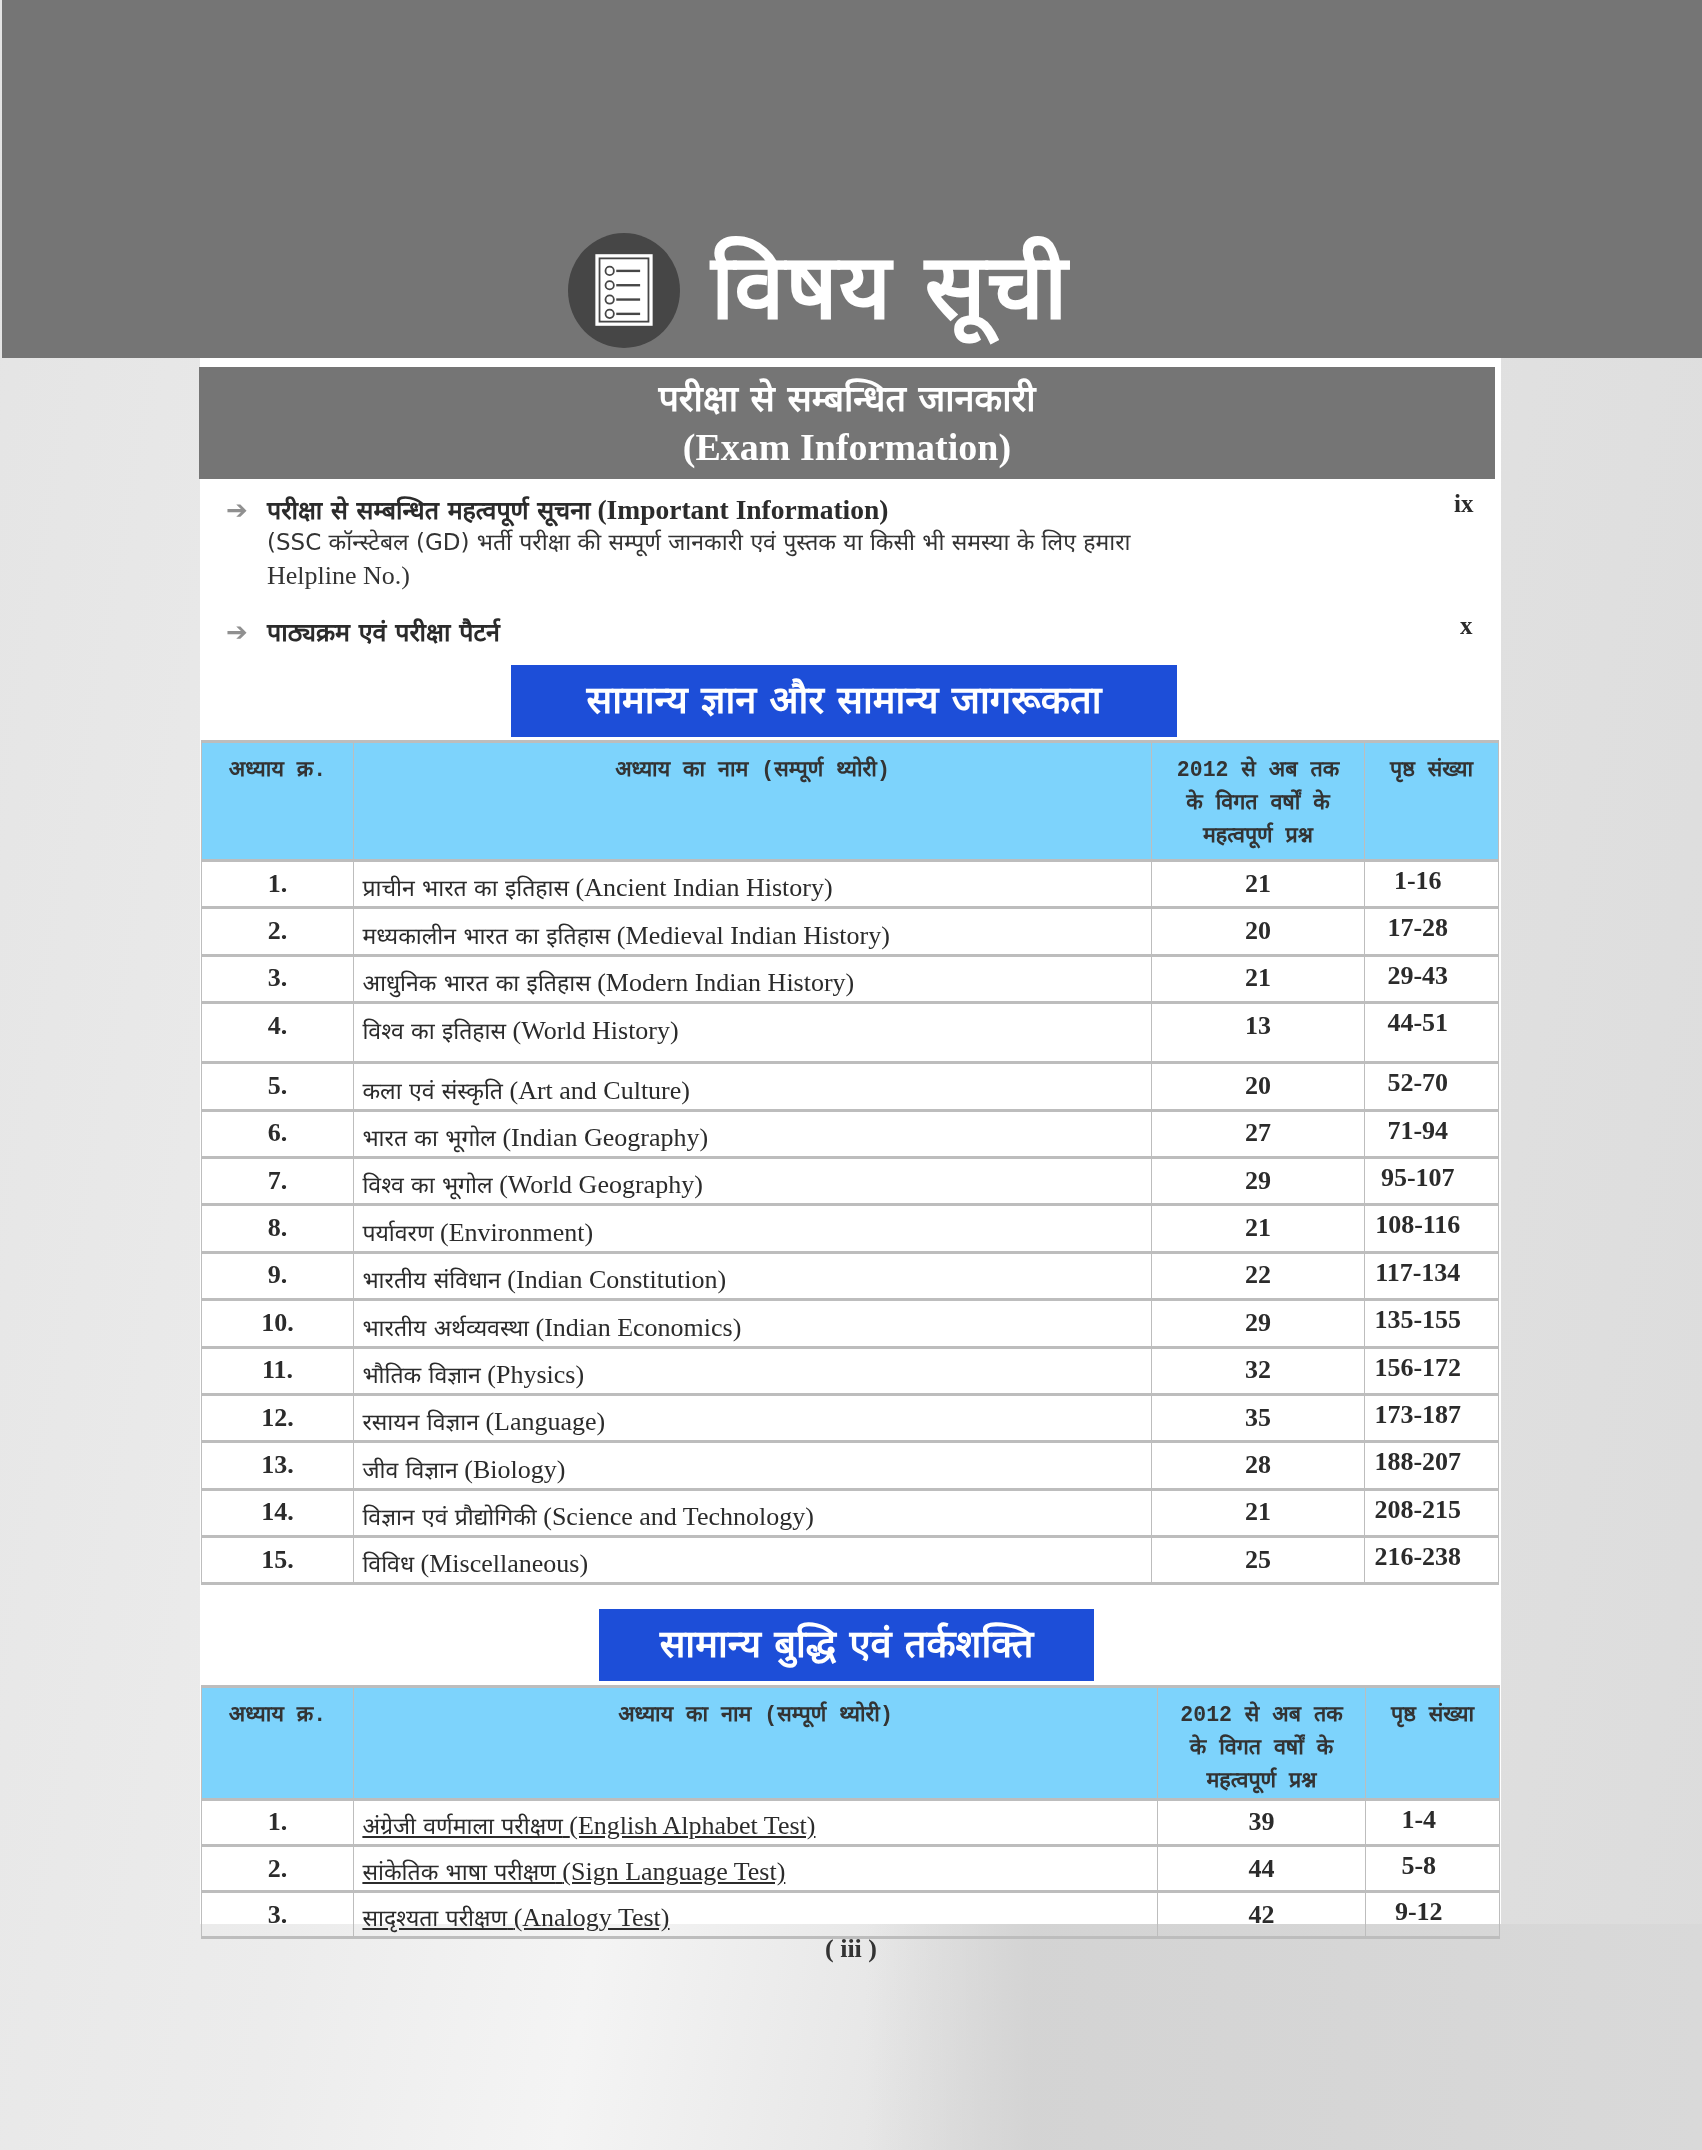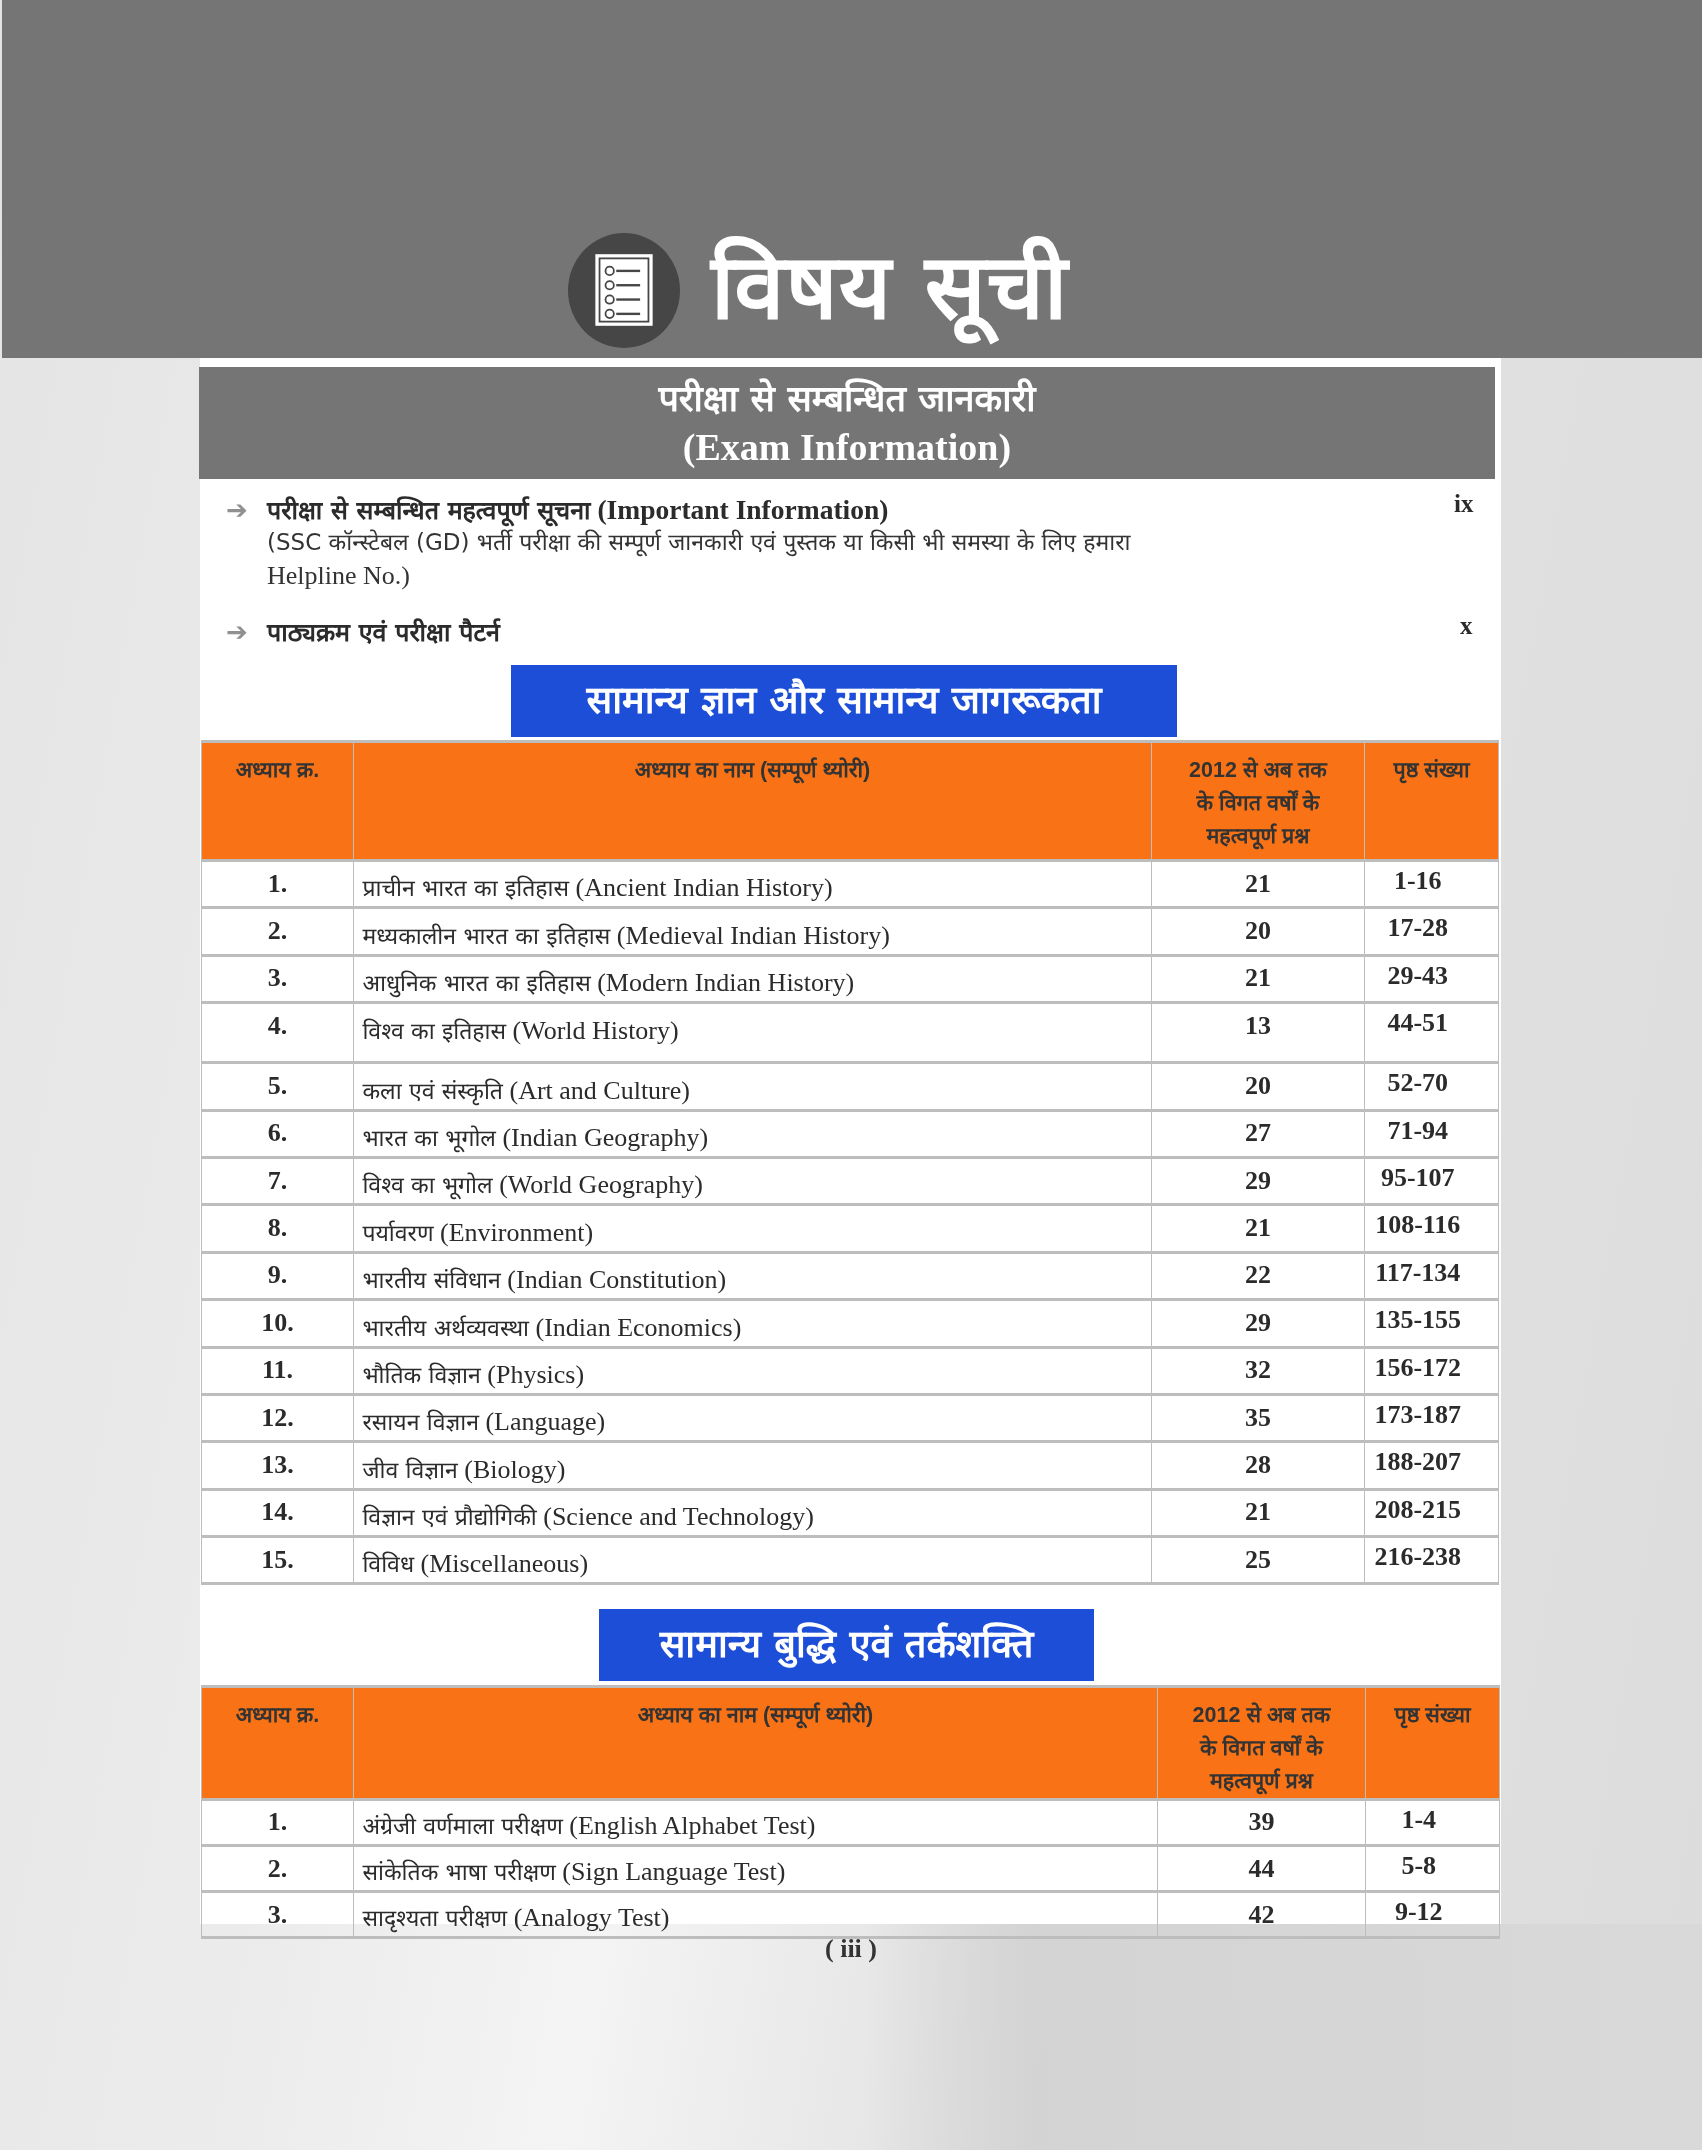--- a/index.html
+++ b/index.html
@@ -59,42 +59,42 @@
   }
   table.toc {
     position: absolute; left: 201px; border-collapse: collapse; table-layout: fixed;
   }
   table.toc td, table.toc th {
     border-left: 1.8px solid #bdbdbd; border-right: 1.8px solid #bdbdbd;
     border-bottom: 3px solid #bdbdbd;
     vertical-align: top; padding: 0;
   }
   table.toc thead th {
-    background: #f97316; font-weight: bold;
-    font-family: Liberation Sans, sans-serif; font-size: 21.5px; color: #333;
+    background: #7dd3fc; font-weight: bold;
+    font-family: Liberation Mono, monospace; font-size: 21.5px; color: #333;
     line-height: 33px; padding-top: 10.8px; border-top: 3px solid #bdbdbd;
   }
   table.toc thead th.c1 { text-align: center; }
   table.toc thead th.c2 { text-align: center; }
   table.toc thead th.c3 { text-align: center; font-size: 21.5px; line-height: 33px; }
   table.toc thead th.c4 { text-align: center; }
   table.toc tbody td { height: 45px; font-size: 26px; line-height: 36px; }
   table.toc tbody td.num { text-align: center; font-weight: bold; padding-top: 3.6px; }
   table.toc tbody td.name { padding-left: 8.4px; padding-top: 8.4px; white-space: nowrap; }
   table.toc tbody td.name .hi { font-family: "DejaVu Sans", sans-serif; font-size: 23px; }
   table.toc tbody td.q { text-align: center; font-weight: bold; padding-top: 3.6px; }
   table.toc tbody td.pg { text-align: center; padding-right: 27.5px; font-weight: bold; padding-top: 1px; }
   table.toc tbody tr.tall td { height: 60px; }
   table.toc tbody tr.total td { height: 45px; }
   table.toc tbody tr.total td.total-cell {
     text-align: right; padding-right: 72px; padding-top: 8.4px; font-weight: bold; font-size: 26px;
   }
   table.toc tbody tr.total td.total-cell .hi { font-family: "DejaVu Sans", sans-serif; font-size: 24px; }
   #table2 tbody td { height: 42px; }
-  #table2 tbody td.name { padding-top: 7.2px; }
+  #table2 tbody td.name { padding-top: 7.2px; text-decoration: underline; }
   .page-number {
     position: absolute; left: 818px; top: 1934px; width: 66px; text-align: center;
     font-size: 26px; font-weight: bold; color: #333;
   }
 </style>
 </head>
 <body>
 
 <div class="bg-shade"></div>
 

